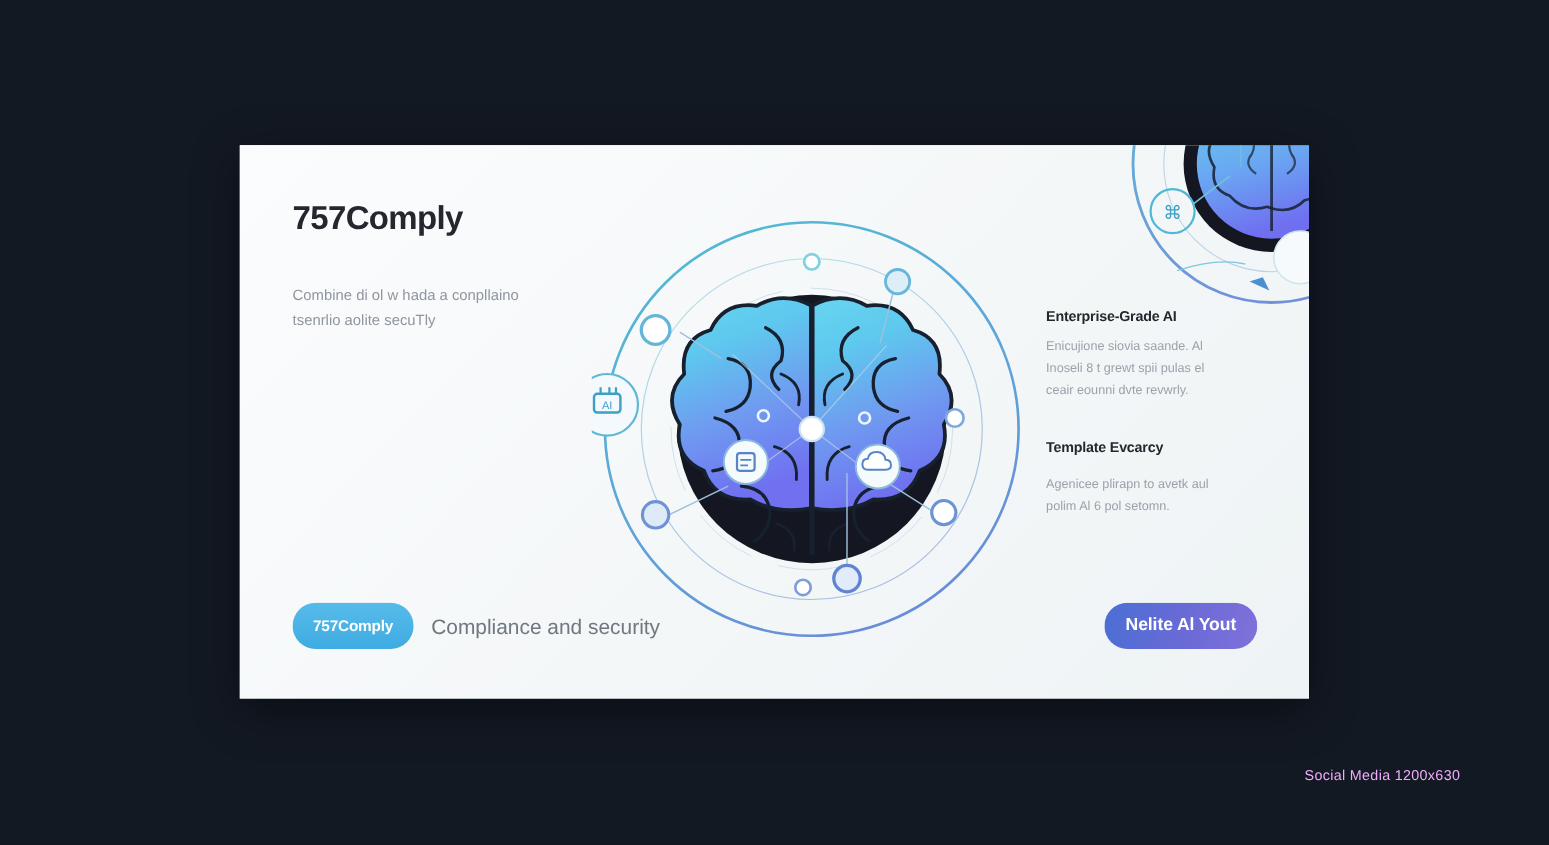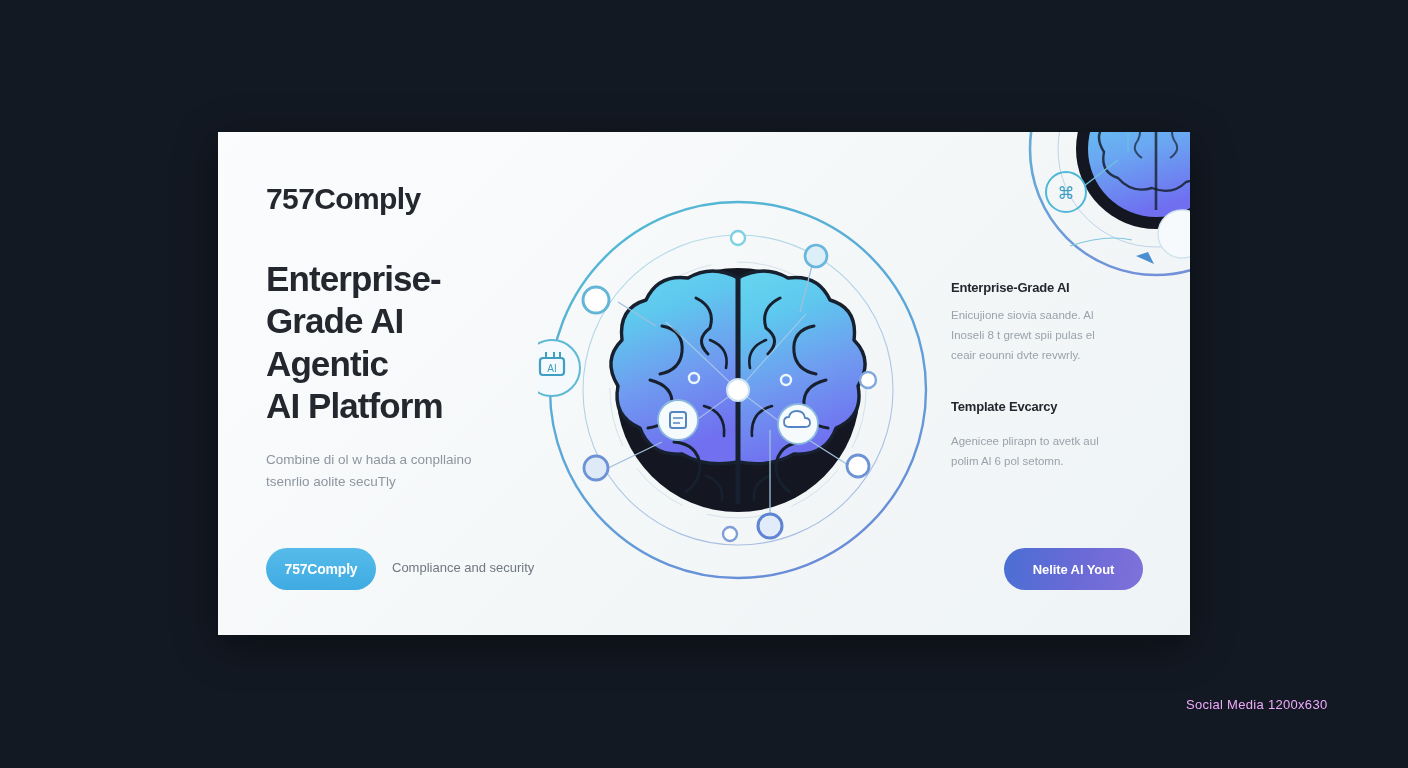--- a/index.html
+++ b/index.html
@@ -107,35 +107,35 @@
     font-weight: bold;
     font-family: "Liberation Sans", sans-serif;
     letter-spacing: -0.2px;
     filter: blur(0.35px);
     cursor: pointer;
   }
   .btn-caption {
     position: absolute;
     left: 174px;
     top: 428px;
-    font-size: 13px;
+    font-size: 19px;
     color: #70787f;
     filter: blur(0.55px);
   }
   .btn-gradient {
     position: absolute;
     left: 786px;
     top: 416px;
     width: 139px;
     height: 42px;
     border: none;
     border-radius: 21px;
     background-image: linear-gradient(100deg, #4a6fd4 0%, #6a6ad6 52%, #7f71da 100%);
     color: #ffffff;
-    font-size: 13px;
+    font-size: 16px;
     font-weight: bold;
     font-family: "Liberation Sans", sans-serif;
     letter-spacing: -0.1px;
     filter: blur(0.4px);
     cursor: pointer;
   }
 
   
   .art-main {
     position: absolute;
@@ -200,24 +200,20 @@
         <circle cx="122" cy="34" r="9" fill="none" stroke="#5fc2dd" stroke-width="2"></circle>
         <path d="M122 43 L122 78" stroke="#6fc0dc" stroke-width="1.2"></path>
         <circle cx="176" cy="160" r="24" fill="#f6fafc" stroke="#cfe3ee" stroke-width="1.4"></circle>
         <path d="M64 172 q36 -12 62 -6" stroke="#7fc6de" stroke-width="1.2" fill="none"></path>
         <path d="M130 182 l18 8 l-6 -12 z" fill="#4a8fd0"></path>
       </svg>
     </div>
 
     <div class="left-col">
       <h1 class="brand">757Comply</h1>
-      <h2 class="headline">Enterprise-
-Grade AI
-Agentic
-AI Platform</h2>
       <p class="subtext">Combine di ol w hada a conpllaino
 tsenrlio aolite secuTly</p>
     </div>
 
     <div class="art-main">
       <svg width="400" height="400" viewBox="0 0 400 400" xmlns="http://www.w3.org/2000/svg">
         <defs>
           <linearGradient id="brainG" x1="0" y1="0" x2="0.25" y2="1">
             <stop offset="0%" stop-color="#67d6f0"></stop>
             <stop offset="28%" stop-color="#5ec8ee"></stop>

